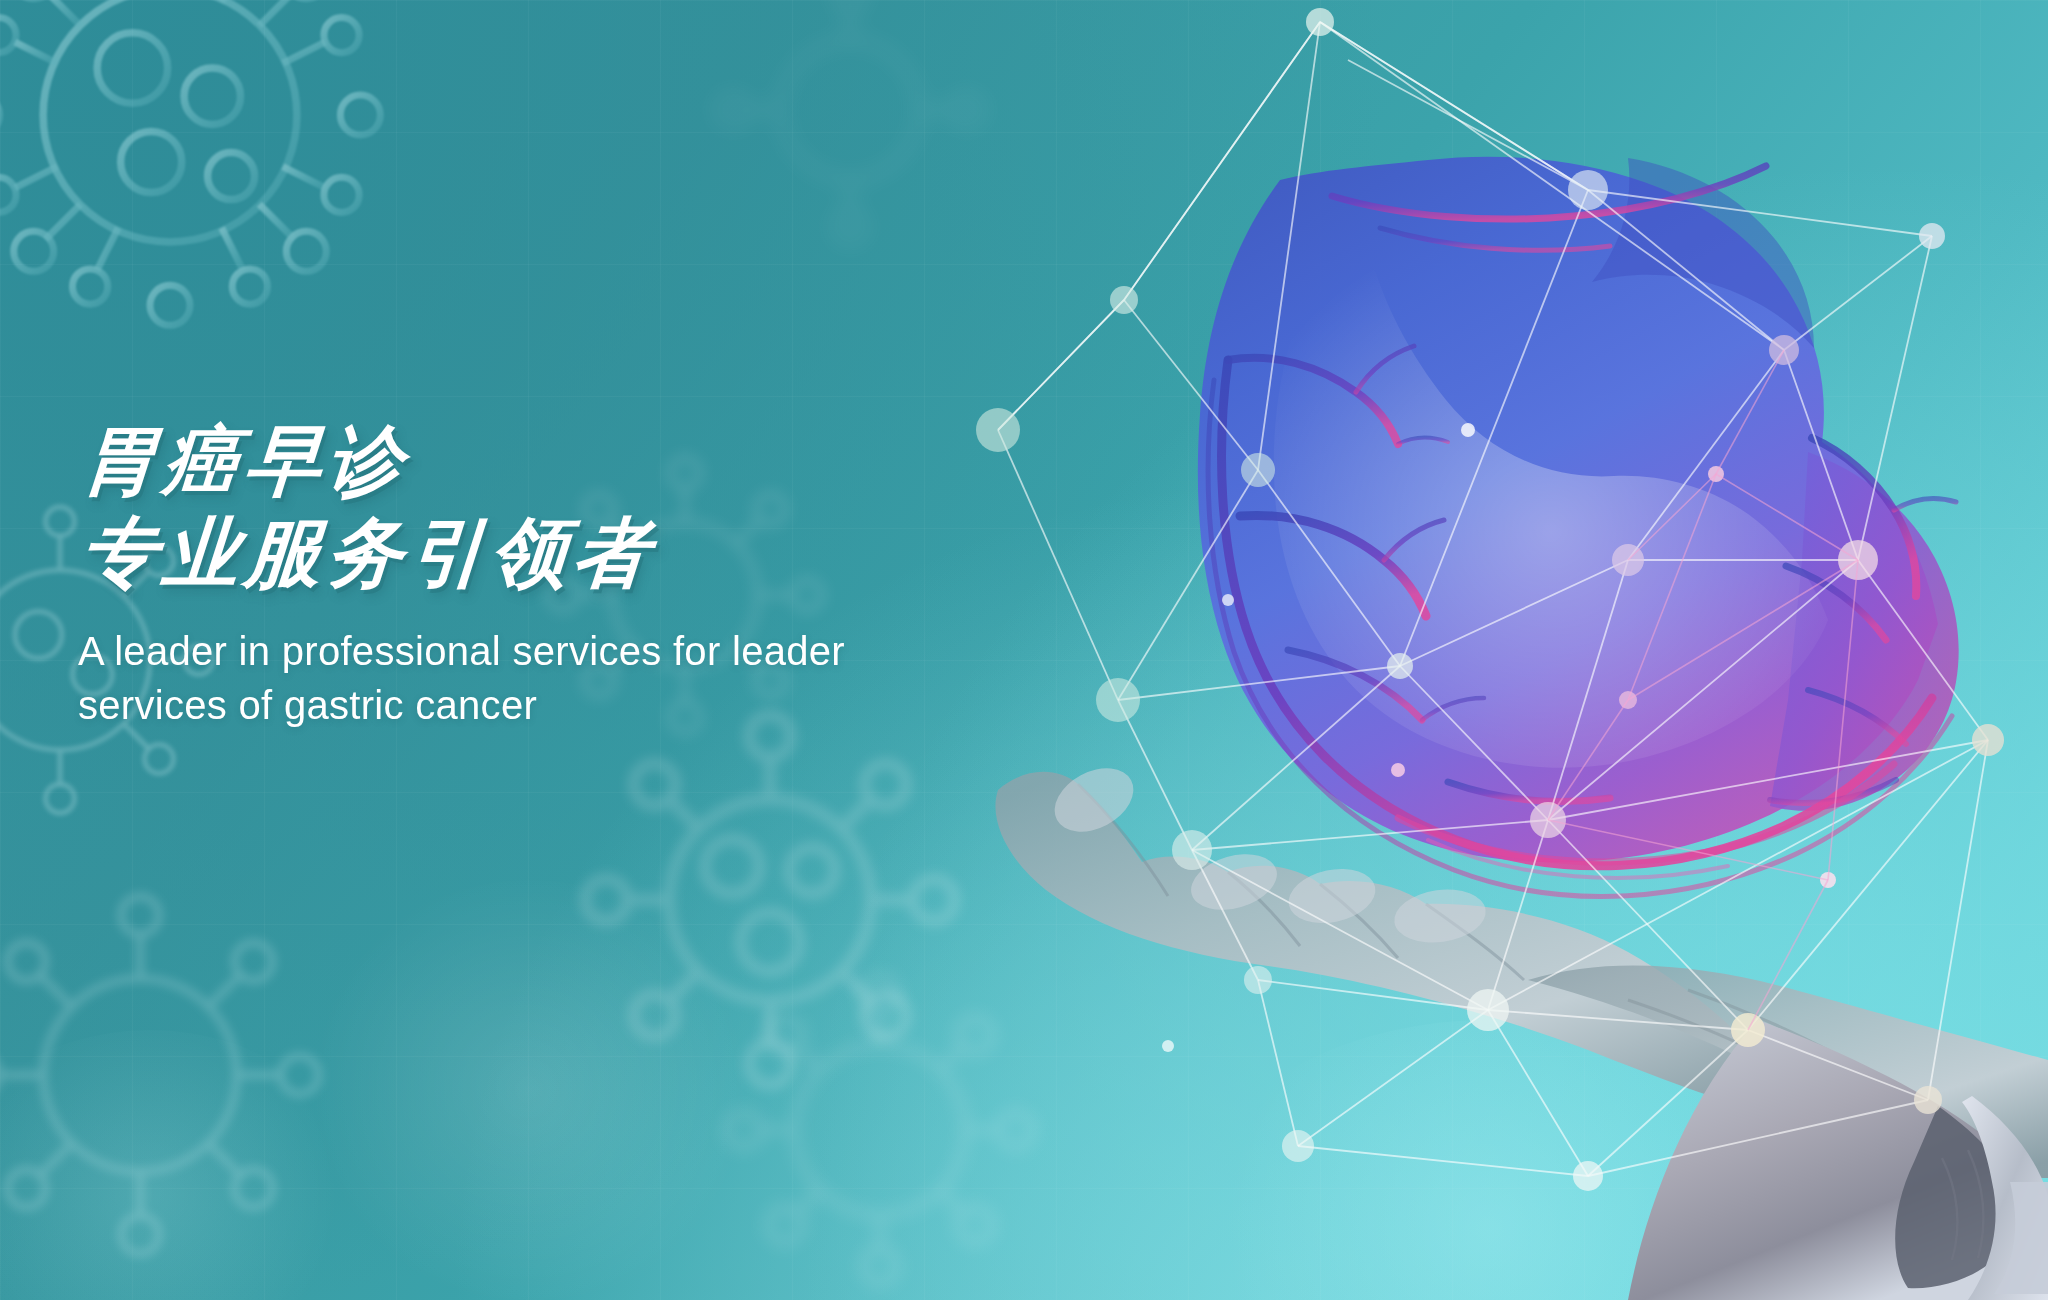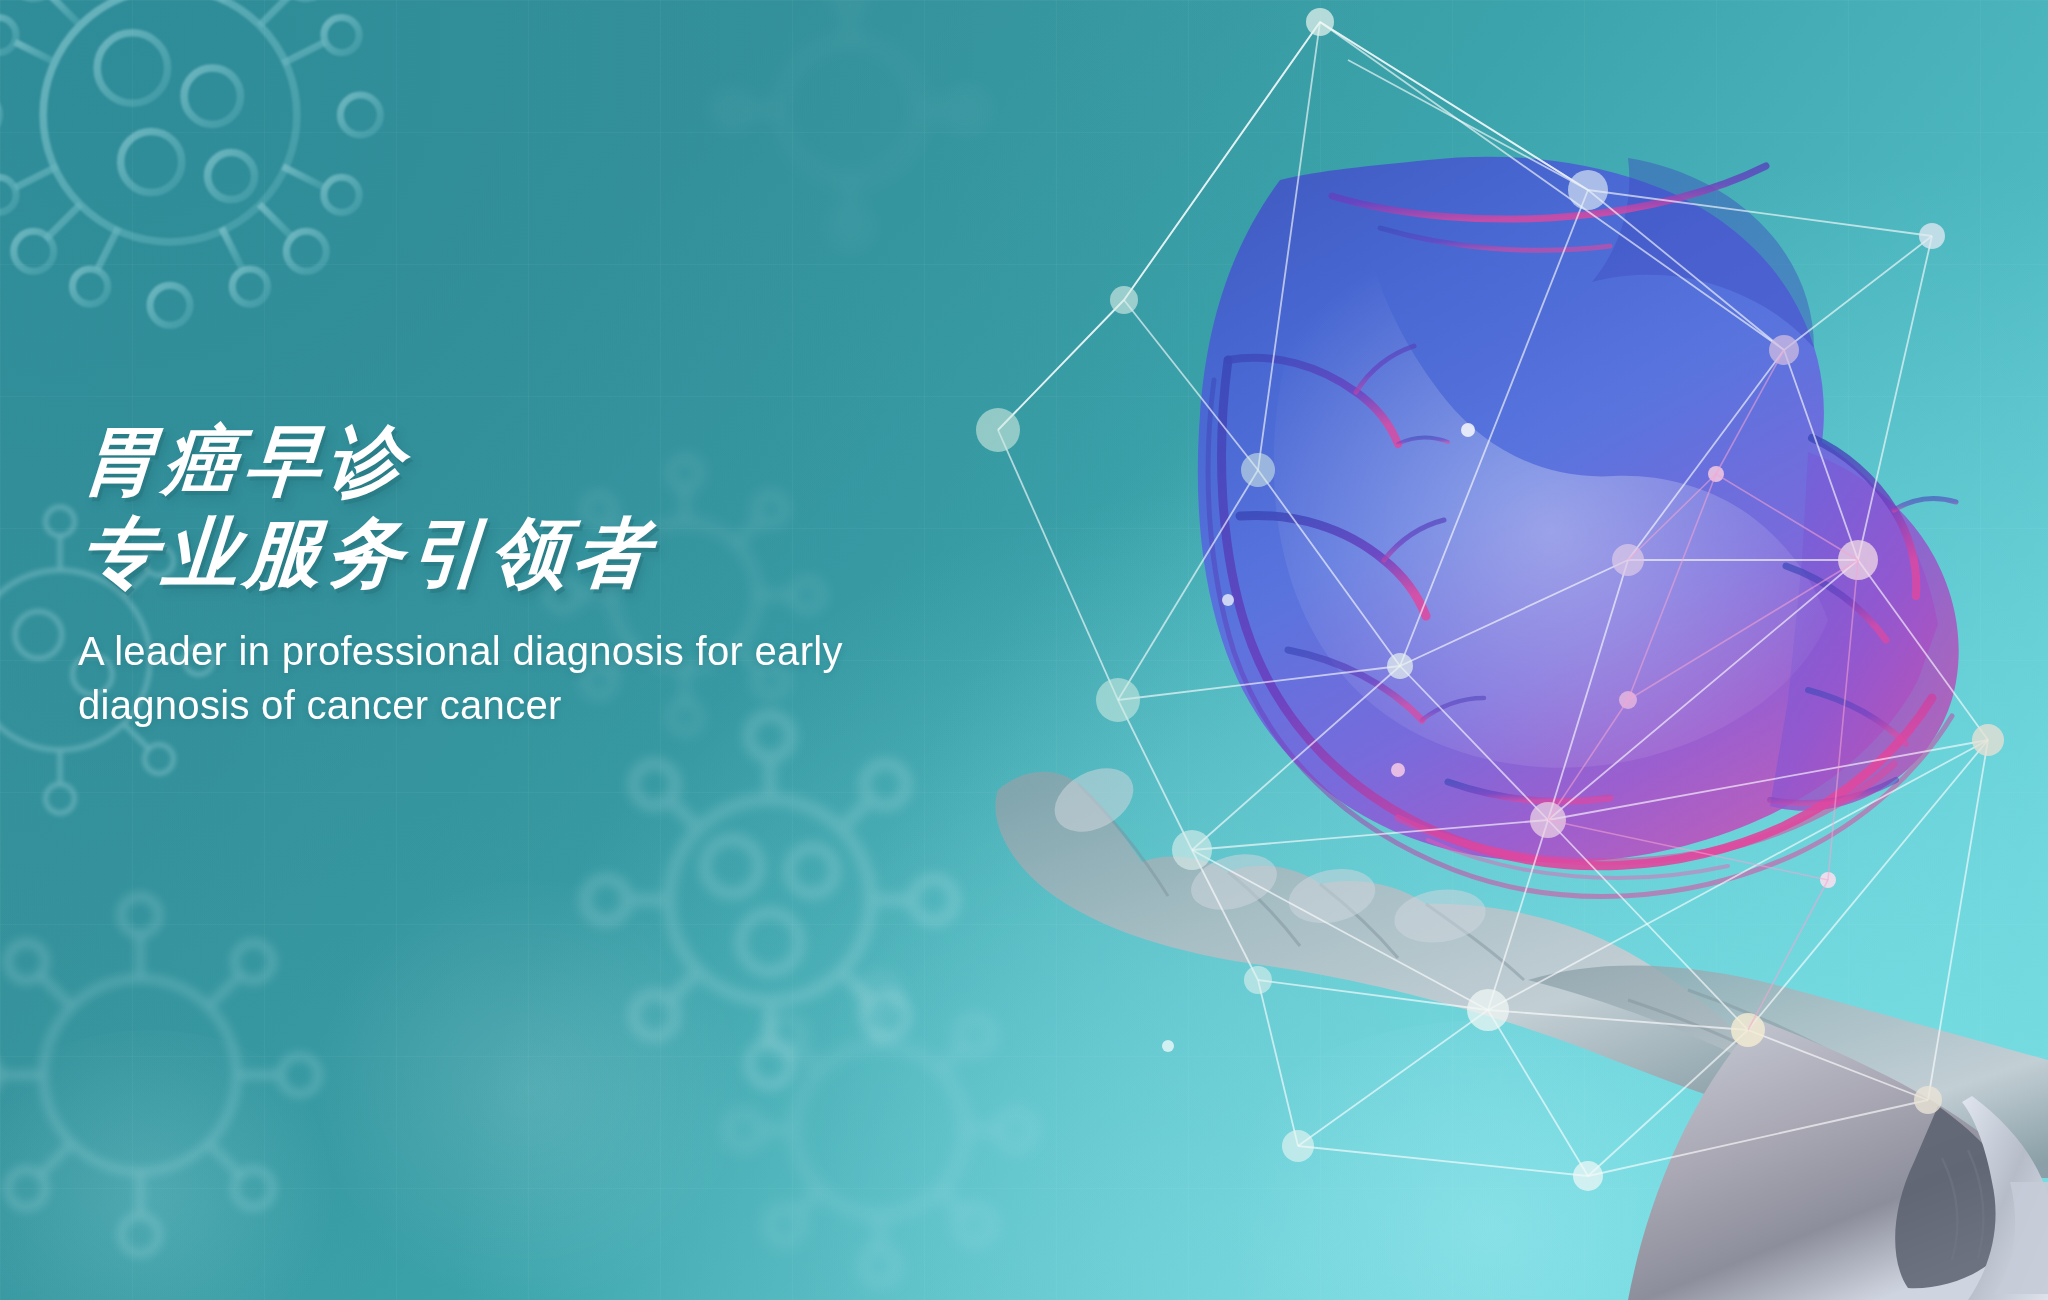--- a/index.html
+++ b/index.html
@@ -622,18 +622,18 @@
           <path d="M900 880 L620 820"></path>
         </g>
       </g>
     </svg>
   </div>
 
   <div id="headline">
     <div class="cn-line" id="cn-line-1">胃癌早诊</div>
     <div class="cn-line" id="cn-line-2">专业服务引领者</div>
     <div id="en-block">
-      <div class="en-line">A leader in professional diagnosis for early</div>
-      <div class="en-line">diagnosis of cancer cancer</div>
+      <div class="en-line">A leader in professional services for leader</div>
+      <div class="en-line">services of gastric cancer</div>
     </div>
   </div>
 
 </div>
 
 </body></html>

